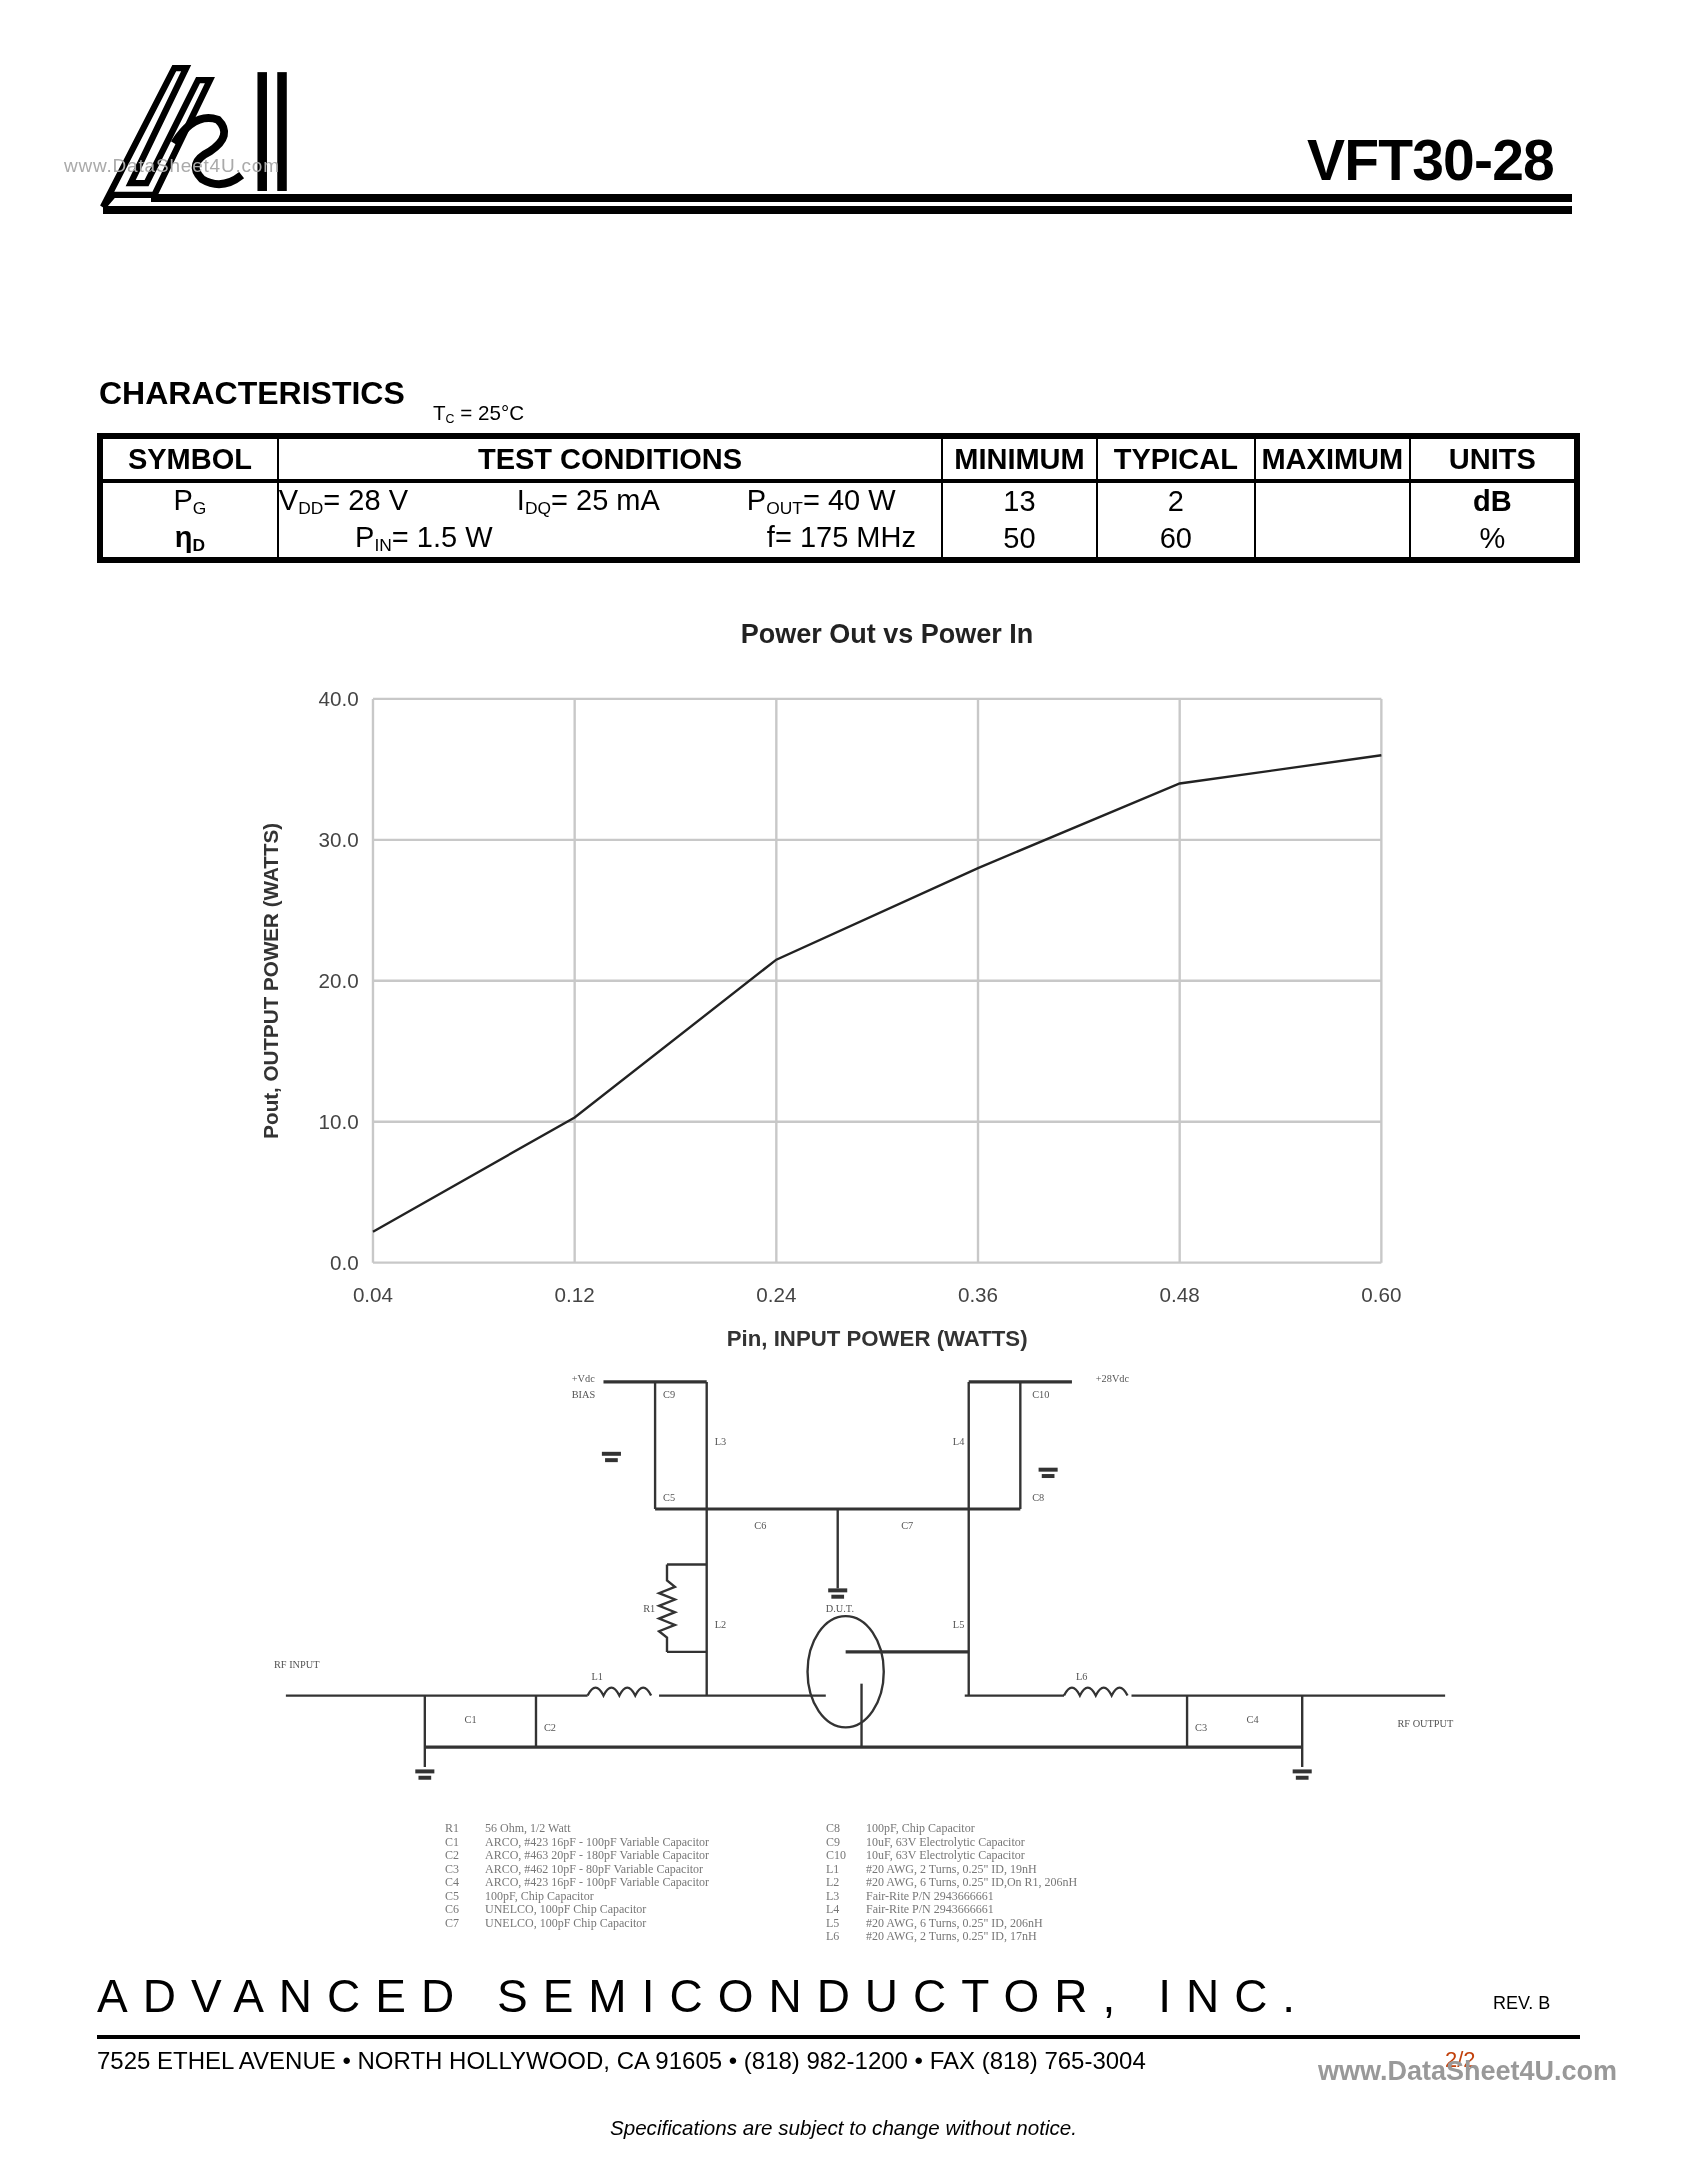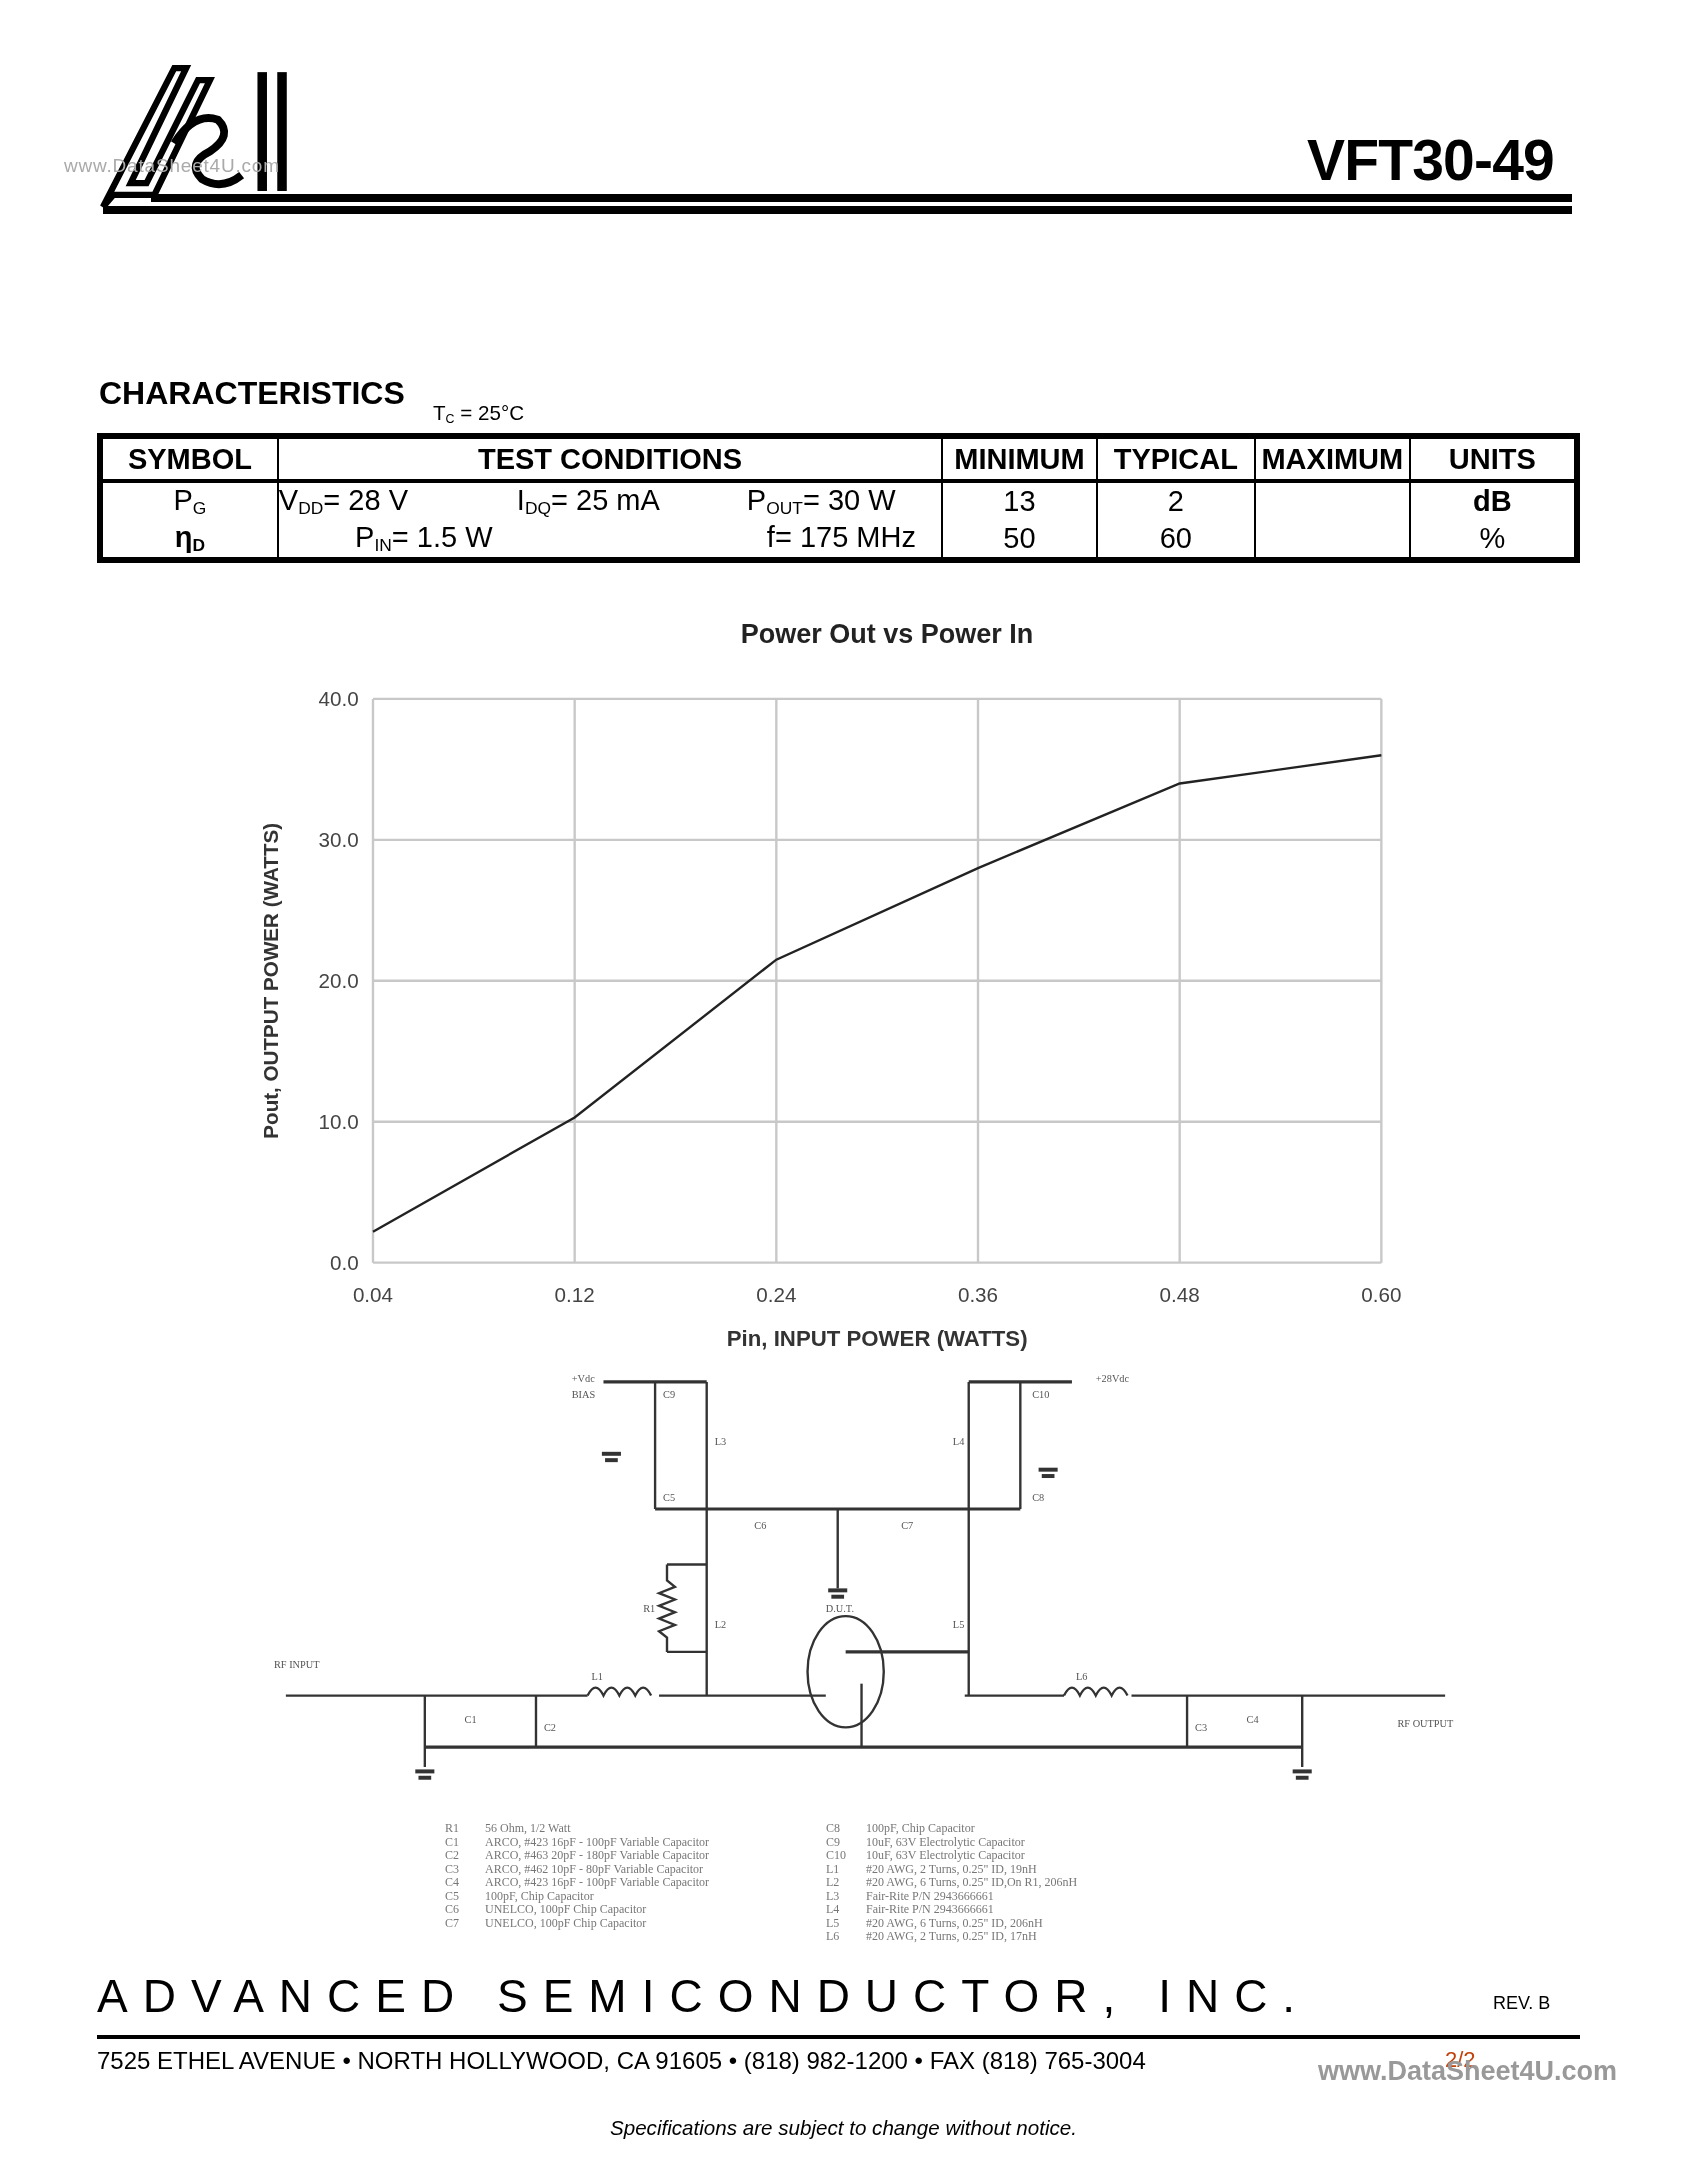--- a/index.html
+++ b/index.html
@@ -36,21 +36,21 @@
 </head>
 <body>
 
 <svg class="abs logo" viewBox="0 0 260 185">
   <polygon points="5,180 95,5 110,5 40,150 60,150 125,20 140,20 70,165 18,165" fill="none" stroke="#000" stroke-width="8"></polygon>
   <path d="M95 100 Q120 60 150 70 Q170 90 140 110 Q110 125 130 145 Q155 160 180 140" fill="none" stroke="#000" stroke-width="10"></path>
   <rect x="200" y="10" width="12" height="150" fill="#000"></rect>
   <rect x="225" y="10" width="12" height="150" fill="#000"></rect>
 </svg>
 <div class="abs watermark-top">www.DataSheet4U.com</div>
-<div class="abs part">VFT30-49</div>
+<div class="abs part">VFT30-28</div>
 <div class="abs hbar1"></div>
 <div class="abs hbar2"></div>
 
 <div class="abs char-title">CHARACTERISTICS</div>
 <div class="abs char-cond"><span>T</span><span class="sub">C</span><span> = 25°C</span></div>
 
 <table class="spec">
   <colgroup>
     <col style="width:179px">
       <col style="width:667px">
@@ -69,21 +69,21 @@
       <th>UNITS</th>
     </tr>
   </thead>
   <tbody>
     <tr>
       <td style="font-weight:normal"><span>P</span><span class="sub">G</span></td>
       <td>
         <div class="tc" style="">
           <span style="width:238px;text-align:left"><span>V</span><span class="sub">DD</span><span> = 28 V</span></span>
           <span style="width:230px;text-align:left"><span>I</span><span class="sub">DQ</span><span> = 25 mA</span></span>
-          <span style="text-align:left"><span>P</span><span class="sub">OUT</span><span> = 30 W</span></span>
+          <span style="text-align:left"><span>P</span><span class="sub">OUT</span><span> = 40 W</span></span>
         </div>
       </td>
       <td>13</td>
       <td>2</td>
       <td></td>
       <td style="font-weight:bold">dB</td>
     </tr>
     <tr>
       <td style="font-weight:bold"><span>η</span><span class="sub">D</span></td>
       <td>

